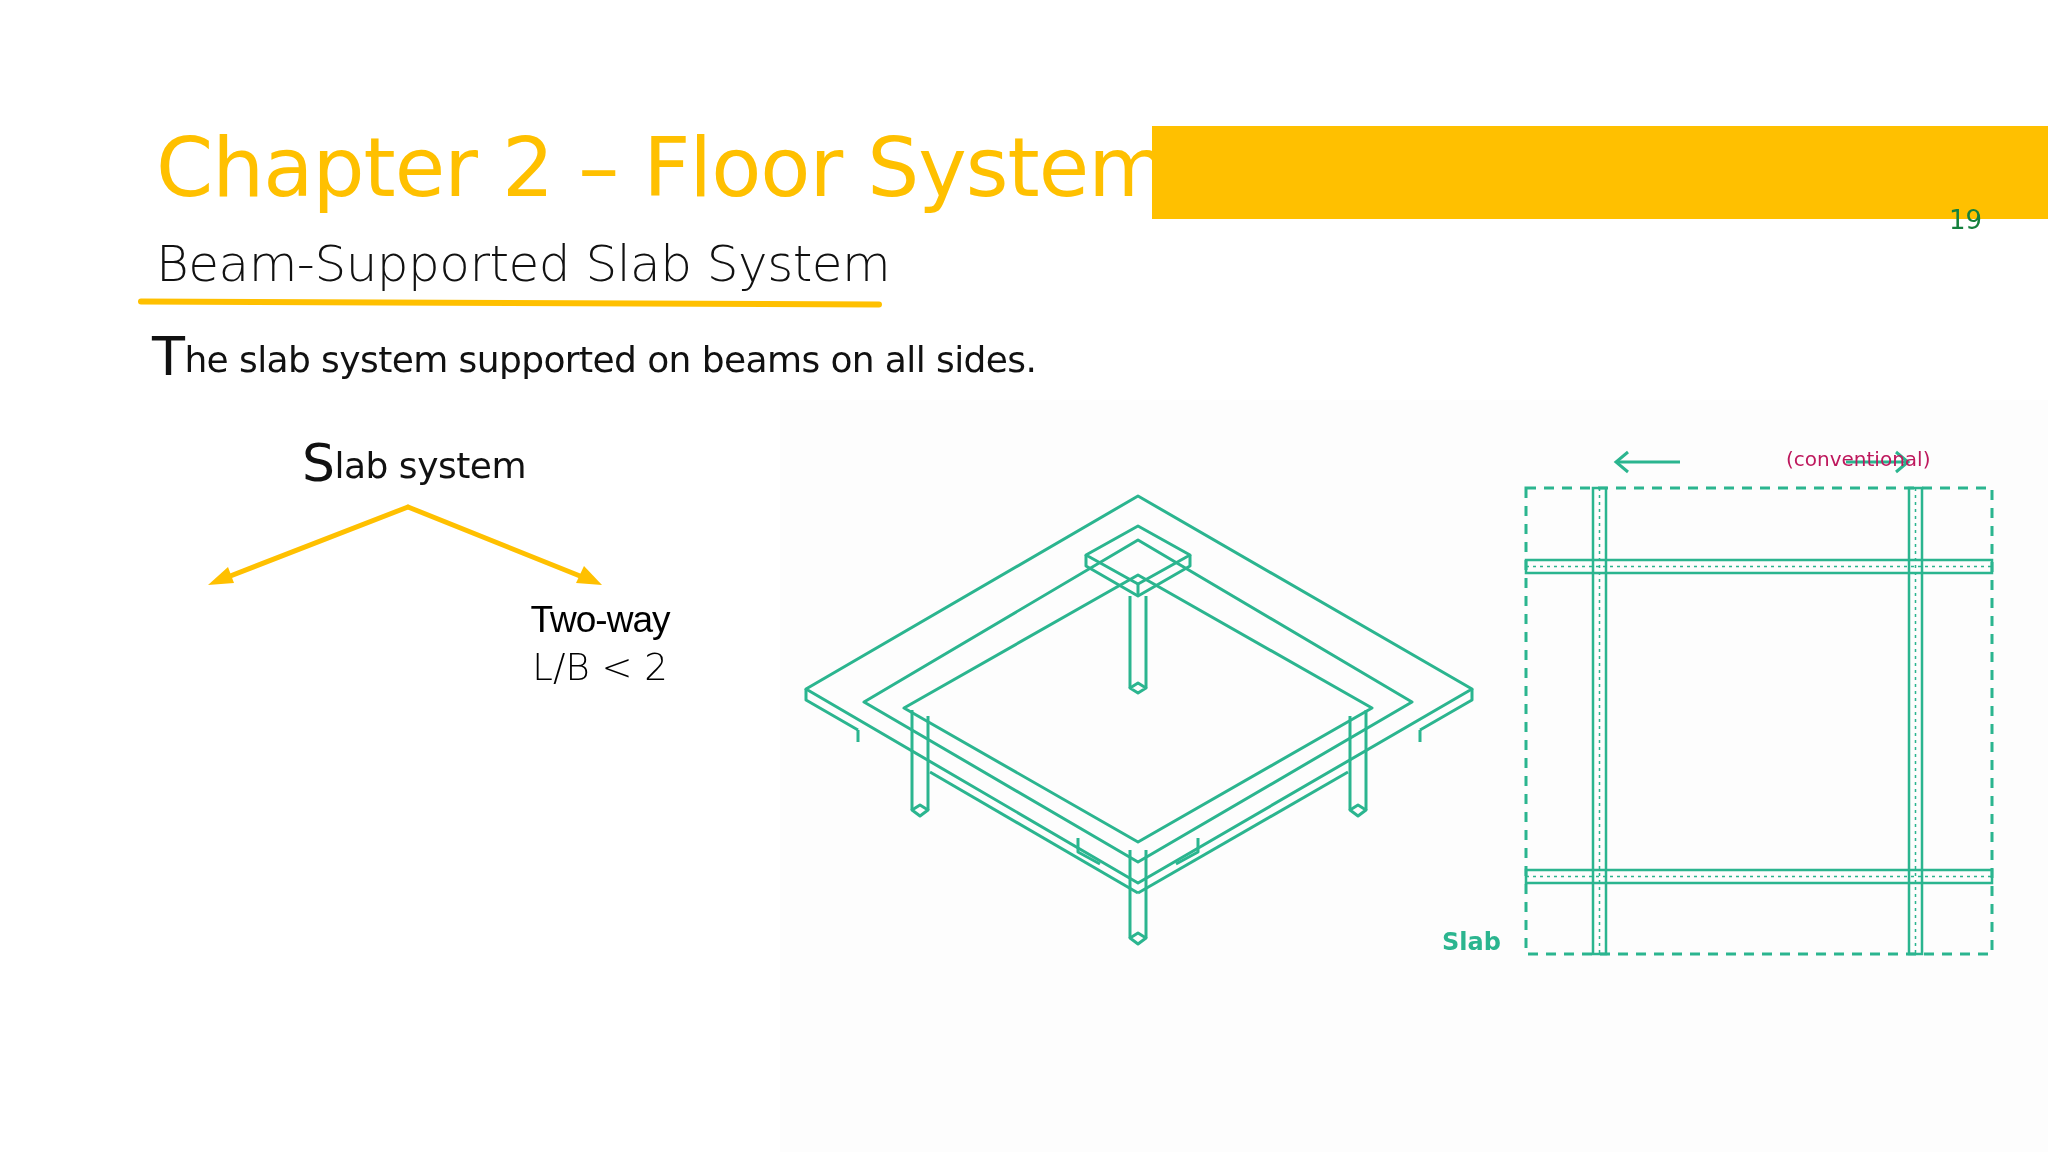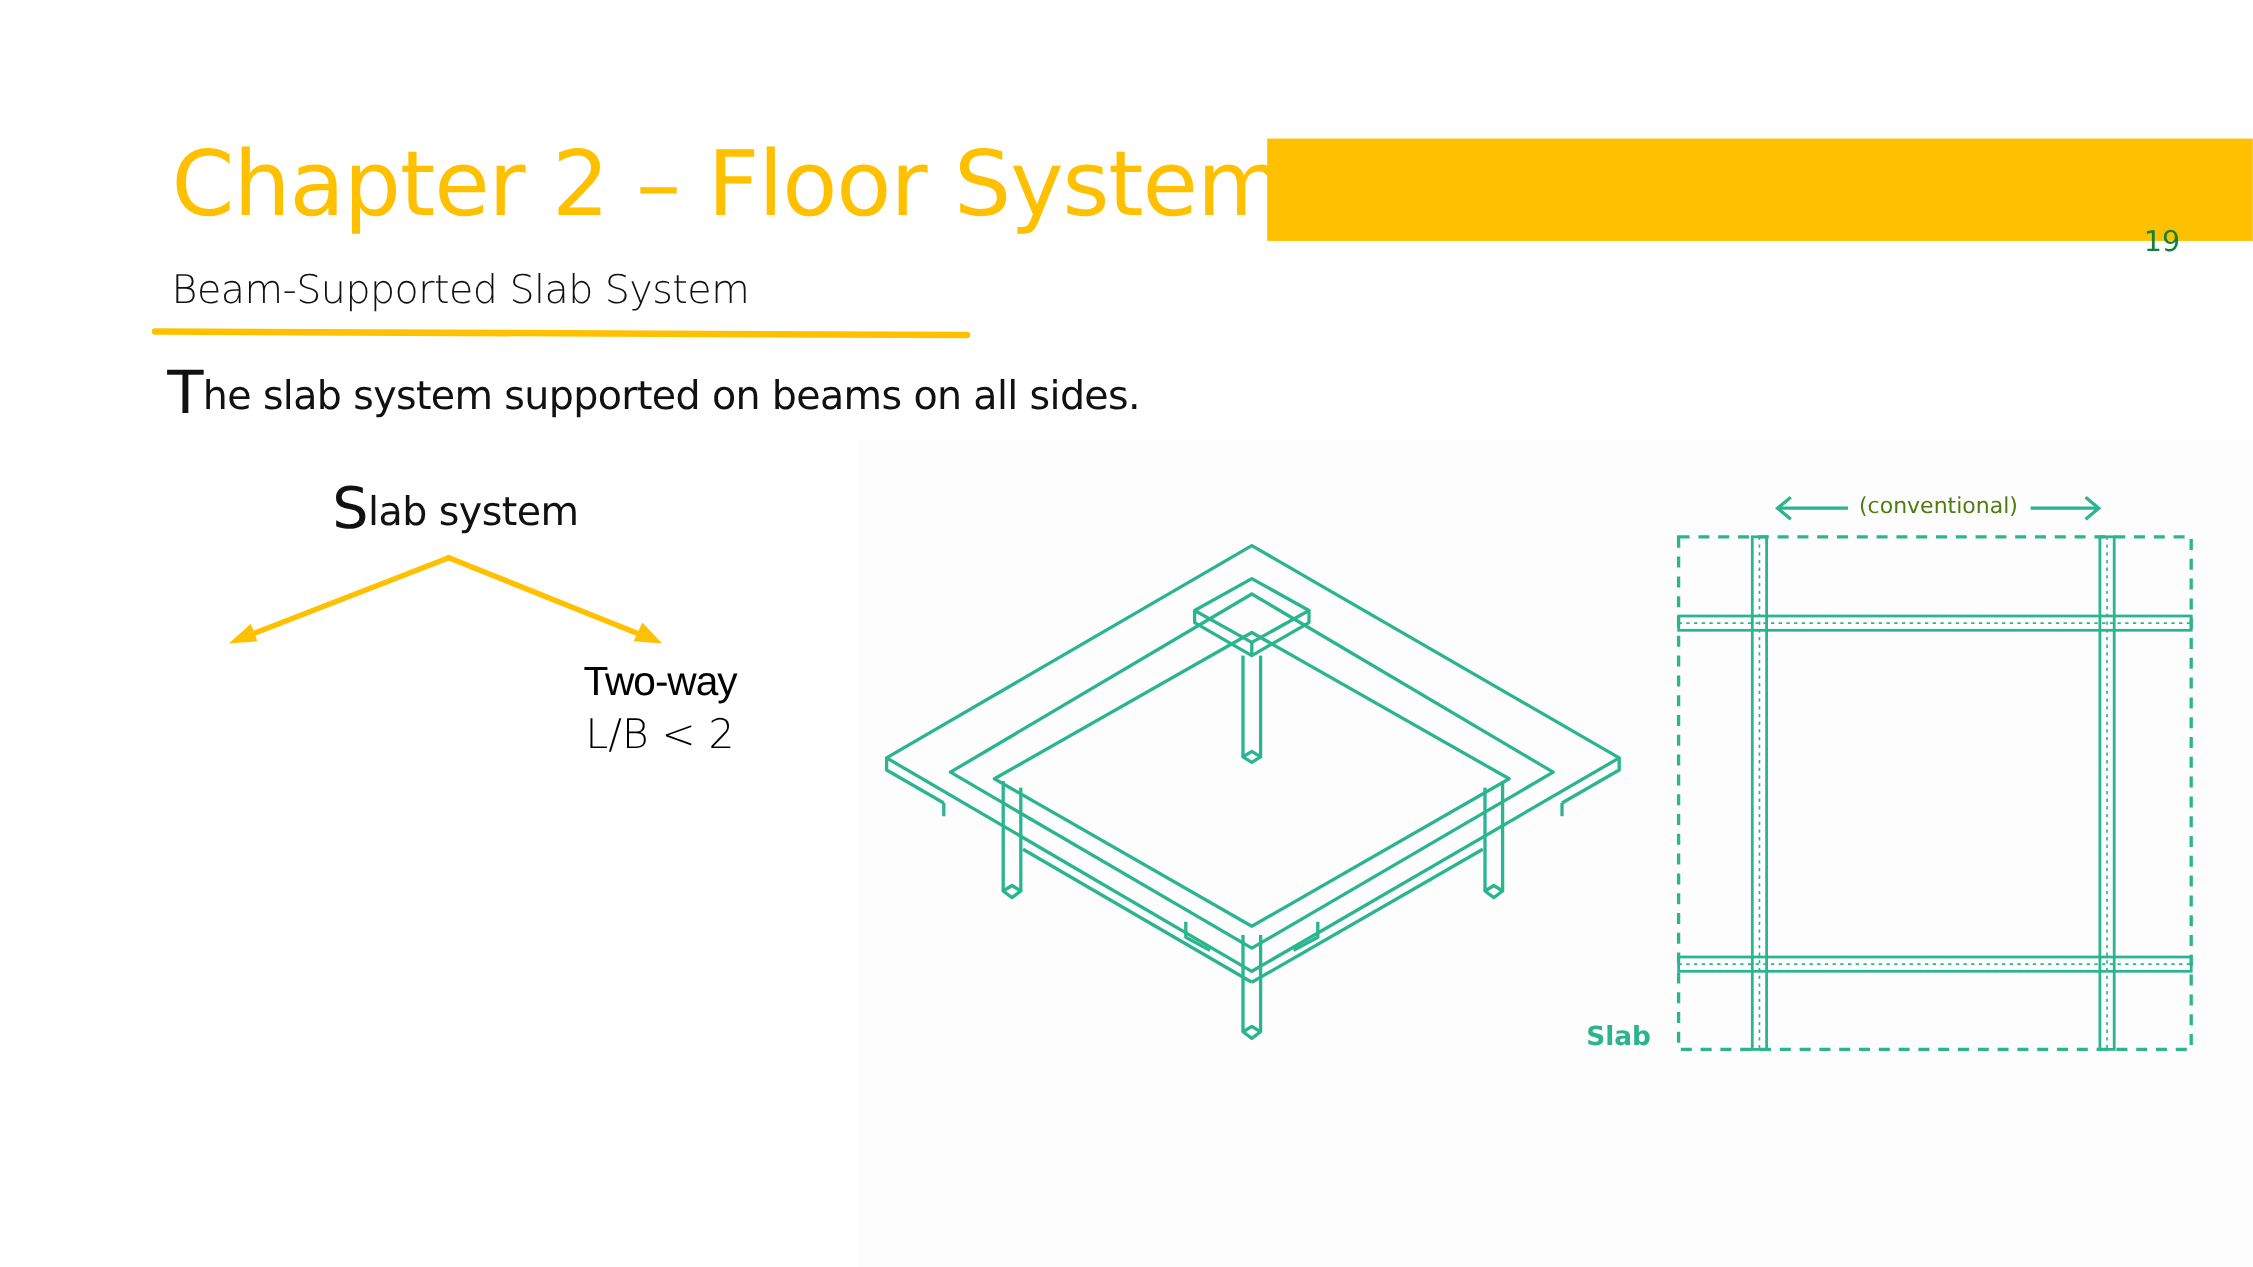--- a/index.html
+++ b/index.html
@@ -23,21 +23,21 @@
     }
     .page-number {
       position: absolute; right: 66px; top: 157px;
       font-size: 26px; line-height: 30px; color: #15803d;
       font-family: "DejaVu Sans", sans-serif;
       margin-top: 48px;
     }
 
     .subtitle {
       position: absolute; left: 156px; top: 232px;
-      font-size: 36px; line-height: 64px; color: #111;
+      font-size: 50px; line-height: 64px; color: #111;
       font-family: "DejaVu Sans", sans-serif; font-weight: 300; letter-spacing: -0.5px;
       white-space: nowrap;
     }
     .subtitle-underline {
       position: absolute; left: 138px; top: 300px; width: 744px; height: 6px;
       background: #FFC000; transform: rotate(0.25deg); border-radius: 3px;
     }
 
     .body-text {
       position: absolute; left: 152px; top: 330px;
@@ -67,22 +67,22 @@
       background: #fdfdfd;
     }
     .iso-svg { position: absolute; left: 800px; top: 480px; width: 680px; height: 470px; }
     .plan-svg { position: absolute; left: 1430px; top: 440px; width: 580px; height: 530px; }
     .plan-caption {
       position: absolute; left: 1442px; top: 928px;
       font-size: 24px; font-weight: bold; color: #2bb58f;
       font-family: "DejaVu Sans", sans-serif;
     }
     .conventional-label {
-      position: absolute; left: 1690px; top: 447px;
-      font-size: 20px; color: #4d7c0f; font-family: "DejaVu Sans", sans-serif;
+      position: absolute; left: 1786px; top: 447px;
+      font-size: 20px; color: #be185d; font-family: "DejaVu Sans", sans-serif;
     }
   </style>
 </head>
 <body>
 
 <div class="slide">
 
   <div class="title">Chapter 2 – Floor System</div>
   <div class="title-banner"></div>
   <div class="page-number">19</div>

